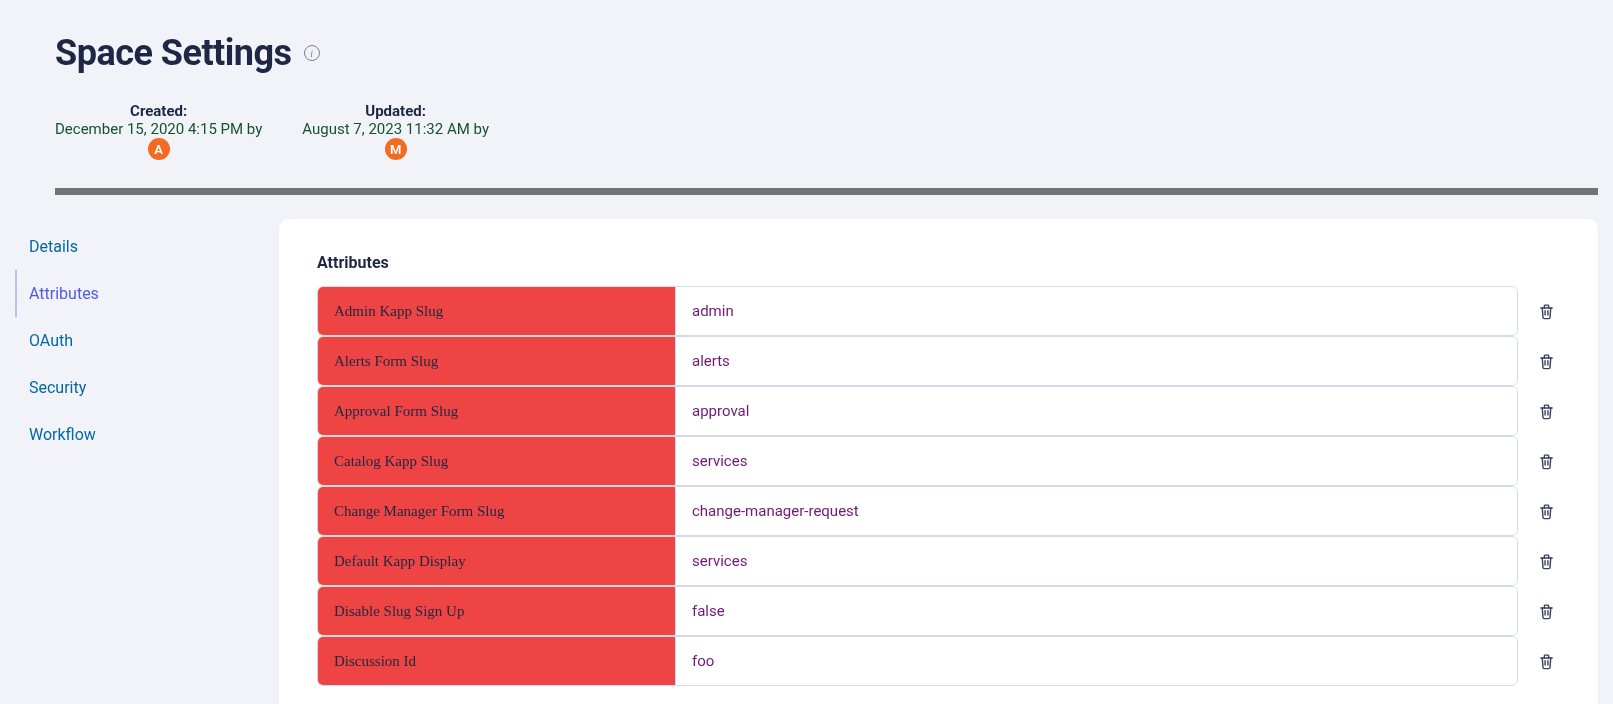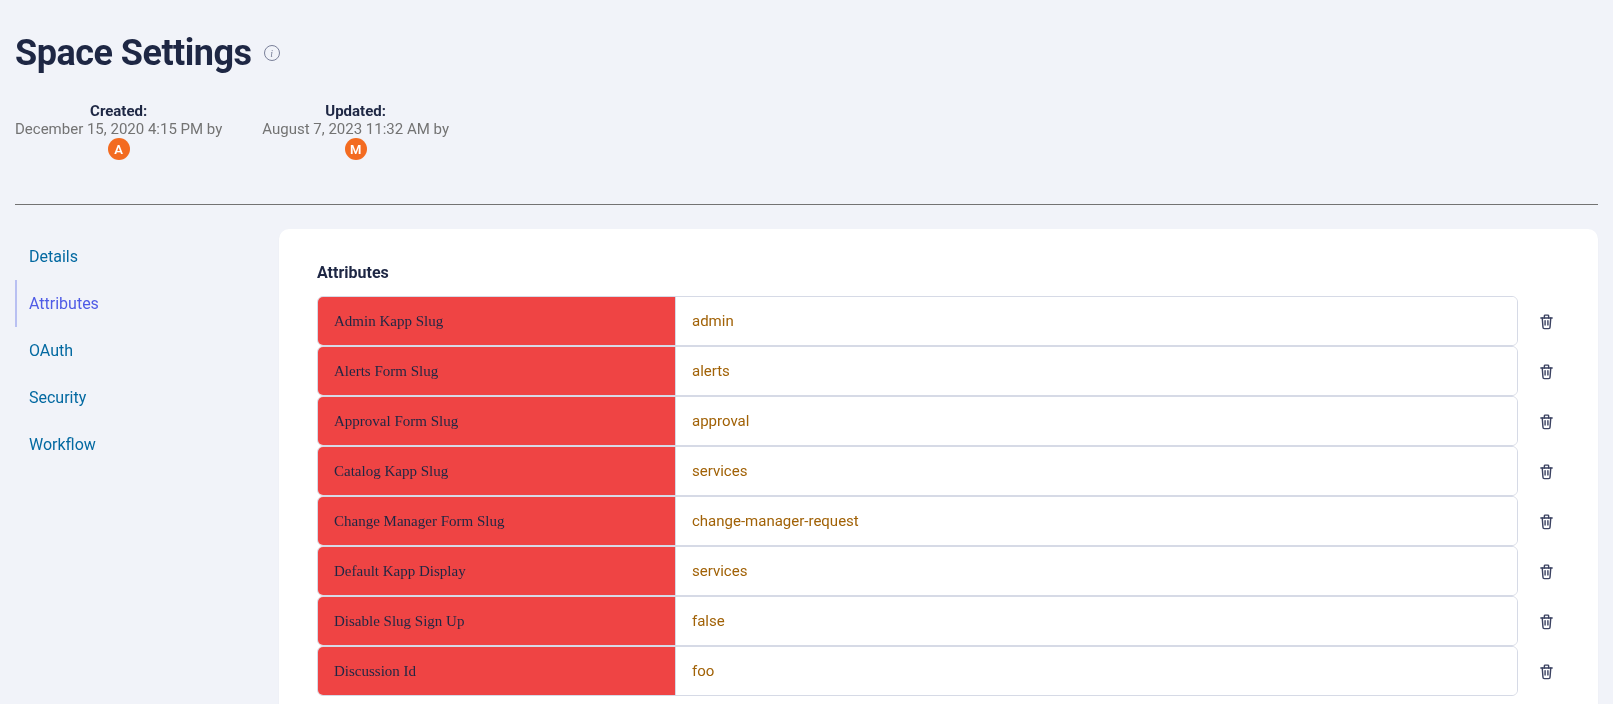--- a/index.html
+++ b/index.html
@@ -10,23 +10,24 @@
     body {
       font-family: -apple-system, BlinkMacSystemFont, "Segoe UI", Roboto, "Helvetica Neue", Arial, sans-serif;
       background: #f1f3f9;
       color: #1e2744;
       min-height: 704px;
     }
     .page {
       padding: 0 15px;
     }
     .header {
-      padding: 32px 0 44px 0;
-      border-bottom: 1px solid #737373;
+      padding: 32px 0 28px 0;
+      border-bottom: 7px solid #737373;
       margin-bottom: 24px;
+      margin-left: 40px;
     }
     .title-row {
       display: flex;
       align-items: center;
       gap: 12px;
       margin-bottom: 28px;
     }
     .page-title {
       font-size: 36px;
       font-weight: 700;
@@ -58,21 +59,21 @@
     .meta-item {
       display: flex;
       align-items: center;
       flex-direction: column;
     }
     .meta-label {
       font-weight: 700;
       color: #1e2744;
     }
     .meta-value {
-      color: #737373;
+      color: #14532d;
       text-align: center;
     }
     .avatar {
       width: 22px;
       height: 22px;
       border-radius: 50%;
       background: #f36b21;
       color: #fff;
       font-size: 13px;
       font-weight: 600;
@@ -141,21 +142,21 @@
       display: flex;
       align-items: center;
       font-family: Liberation Serif, serif;
     }
     .attr-value {
       flex: 1;
       border: none;
       outline: none;
       padding: 14px 16px;
       font-size: 15px;
-      color: #a16207;
+      color: #701a75;
       background: #fff;
       font-family: inherit;
     }
     .delete-btn {
       width: 28px;
       display: flex;
       align-items: center;
       justify-content: center;
       color: #3a4160;
       cursor: pointer;

